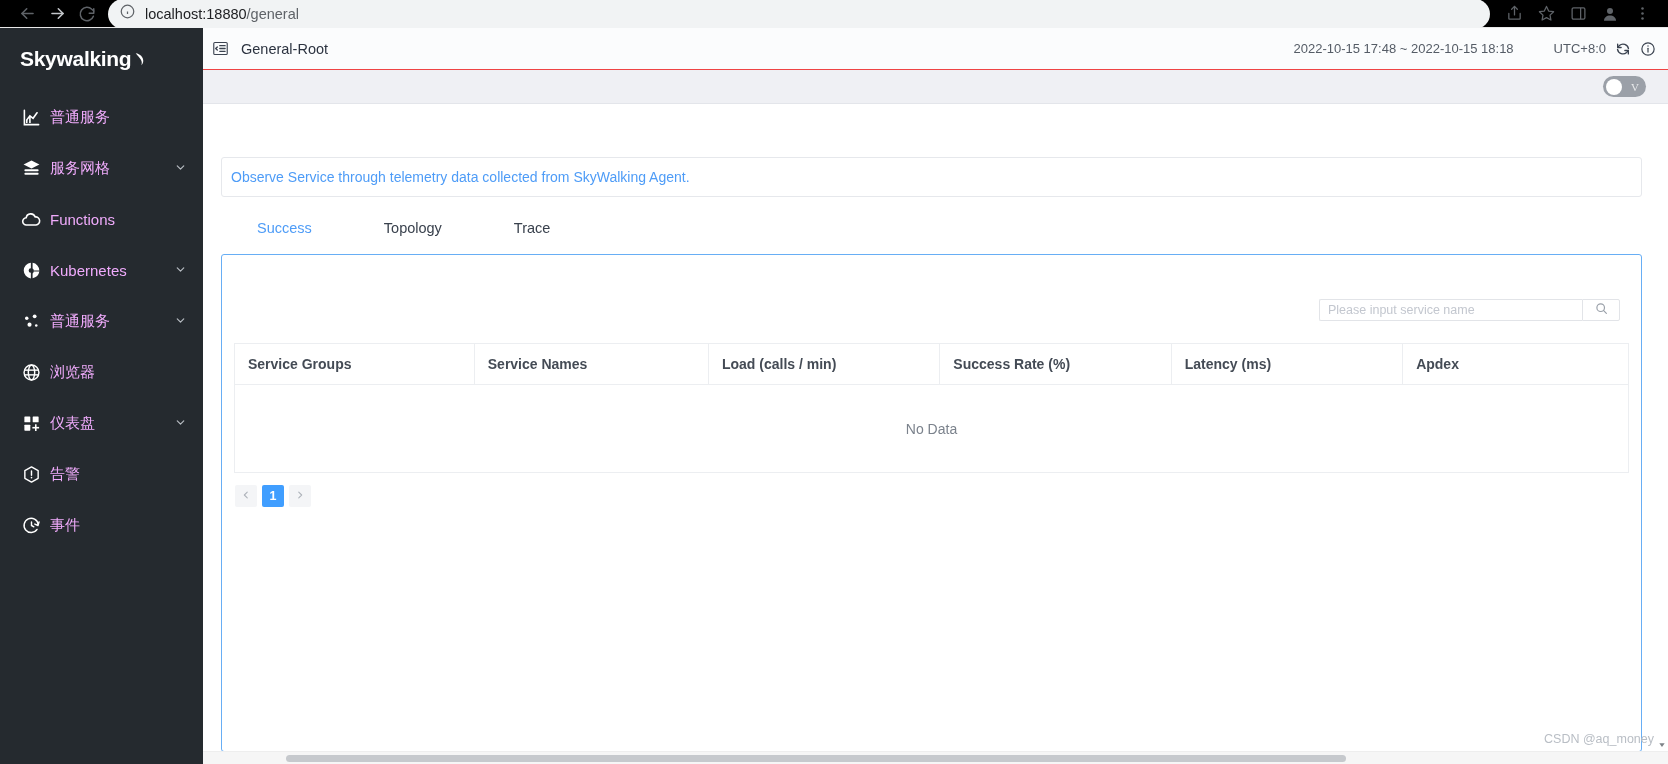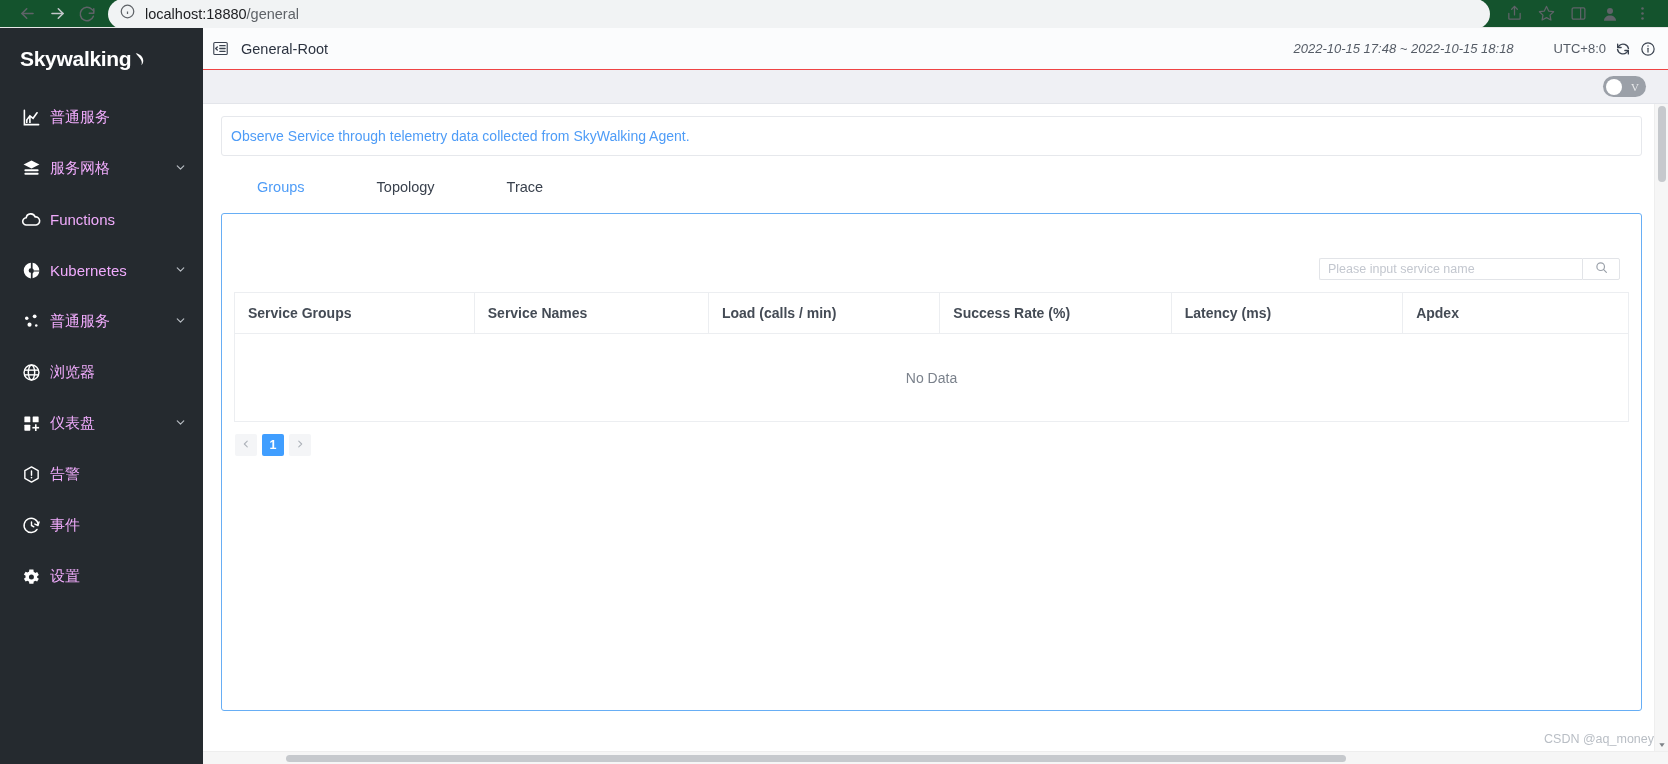--- a/index.html
+++ b/index.html
@@ -6,21 +6,21 @@
   html, body {
     width: 1668px; height: 764px;
     font-family: "Liberation Sans", sans-serif;
     background: #ffffff;
     overflow: hidden;
   }
 
   
   .browser-bar {
     height: 28px;
-    background: #14532d;
+    background: #000000;
     display: flex;
     align-items: center;
     padding: 0 12px;
     border-bottom: 1px solid #e8e8e8;
   }
   .nav-btn {
     width: 30px; height: 30px;
     display: flex; align-items: center; justify-content: center;
     border-radius: 50%;
     color: #5f6368;
@@ -132,21 +132,20 @@
   .topbar .page-title {
     margin-left: 12px;
     font-size: 14.5px;
     color: #2c3340;
   }
   .topbar .spacer { flex: 1 1 auto; }
   .topbar .time-range {
     font-size: 13px;
     color: #555c66;
     white-space: nowrap;
-    font-style: italic;
   }
   .topbar .tz {
     margin-left: 40px;
     font-size: 13px;
     color: #555c66;
     white-space: nowrap;
   }
   .topbar .tb-icon {
     margin-left: 9px;
     color: #3b4350;
@@ -185,20 +184,21 @@
     color: #e9eaec;
     font-family: "Liberation Serif", serif;
   }
 
   .content-scroll {
     flex: 1 1 auto;
     position: relative;
     overflow: hidden;
     background: #ffffff;
     display: flex;
+    align-items: flex-end;
   }
   .content {
     flex: 1 1 auto;
     padding: 12px 12px 0 18px;
     min-width: 0;
   }
   .notice {
     border: 1px solid #e6e8ec;
     border-radius: 3px;
     background: #ffffff;
@@ -266,21 +266,21 @@
     display: flex;
     align-items: center;
     justify-content: center;
     color: #9aa0a9;
     cursor: pointer;
   }
 
   table.svc-table {
     width: 100%;
     border-collapse: collapse;
-    margin-top: 12px;
+    margin-top: 22px;
     table-layout: fixed;
   }
   table.svc-table th {
     text-align: left;
     font-size: 14px;
     font-weight: bold;
     color: #444b55;
     padding: 12px 0 12px 13px;
     border: 1px solid #eceef1;
     background: #ffffff;
@@ -585,28 +585,20 @@
         <span class="mi-icon">
           <svg width="19" height="19" viewBox="0 0 24 24" fill="none" stroke="currentColor" stroke-width="1.8" stroke-linecap="round">
               <path d="M20.5 10.5A9 9 0 1 0 19 17"></path>
               <polyline points="21.5 7.5 20.2 12 16.2 10.2" stroke-linejoin="round"></polyline>
               <polyline points="12 7.5 12 12 15 13.6"></polyline>
             </svg>
         </span>
         <span class="mi-label">事件</span>
       </div>
 
-      <div class="menu-item">
-        <span class="mi-icon">
-          <svg width="20" height="20" viewBox="0 0 24 24" fill="currentColor">
-              <path d="M19.4 13a7.6 7.6 0 0 0 0-2l2-1.5-2-3.4-2.3 1a7.5 7.5 0 0 0-1.8-1L14.9 3H10l-.4 2.6c-.6.2-1.2.6-1.8 1l-2.3-1-2 3.4 2 1.5a7.6 7.6 0 0 0 0 2l-2 1.5 2 3.4 2.3-1c.6.4 1.2.8 1.8 1l.4 2.6h4.9l.4-2.6c.6-.2 1.2-.6 1.8-1l2.3 1 2-3.4zM12.5 15a3 3 0 1 1 0-6 3 3 0 0 1 0 6z"></path>
-            </svg>
-        </span>
-        <span class="mi-label">设置</span>
-      </div>
 
     </div>
   </div>
 
   <div class="main">
 
     <div class="topbar">
       <span class="collapse-icon">
         <svg width="17" height="17" viewBox="0 0 24 24" fill="none" stroke="currentColor" stroke-width="1.9" stroke-linecap="round">
             <rect x="2.5" y="3.5" width="19" height="17" rx="1.6" stroke-width="1.6"></rect>
@@ -646,21 +638,21 @@
 
     <div class="content-scroll">
       <div class="content">
 
         <div class="notice">
           <span>Observe Service through telemetry data collected from SkyWalking Agent.</span>
         </div>
 
         <div class="tabs-card">
           <div class="tabs">
-            <div class="tab active">Groups</div>
+            <div class="tab active">Success</div>
             <div class="tab">Topology</div>
             <div class="tab">Trace</div>
           </div>
 
           <div class="panel">
 
             <div class="search-row">
               <div class="search-wrap">
                 <input class="search-input" type="text" placeholder="Please input service name" style="">
                 <div class="search-btn">

